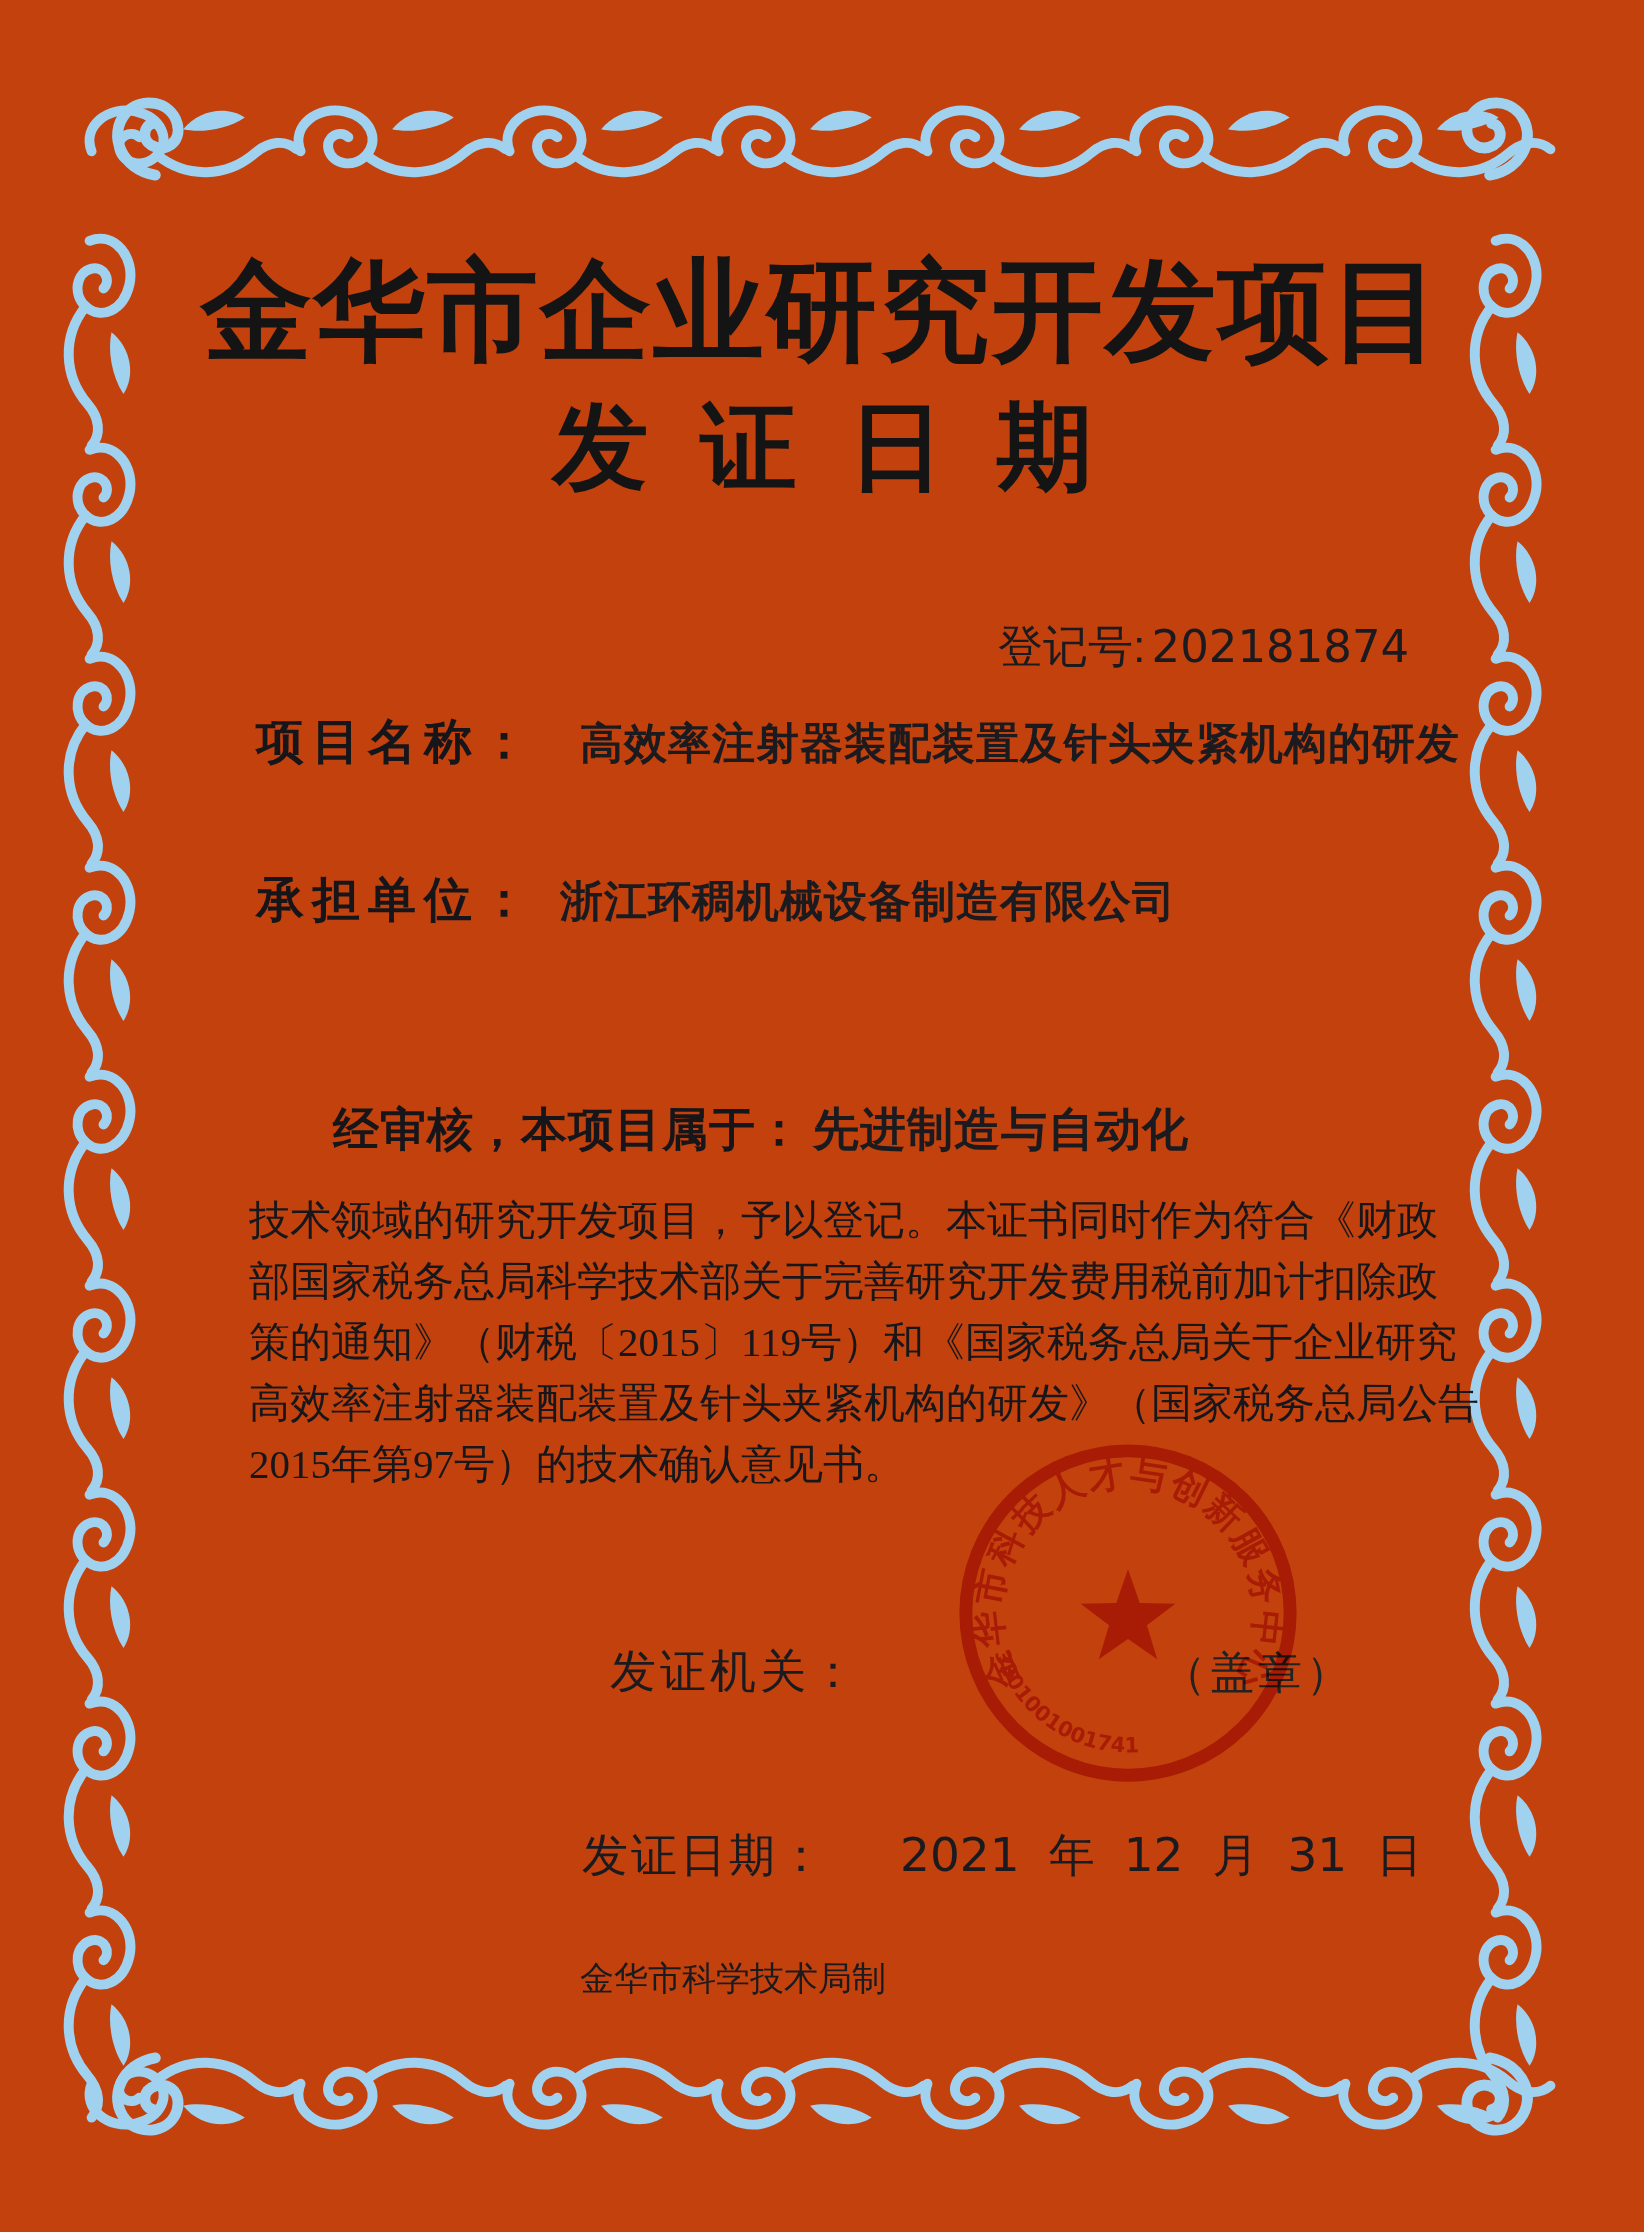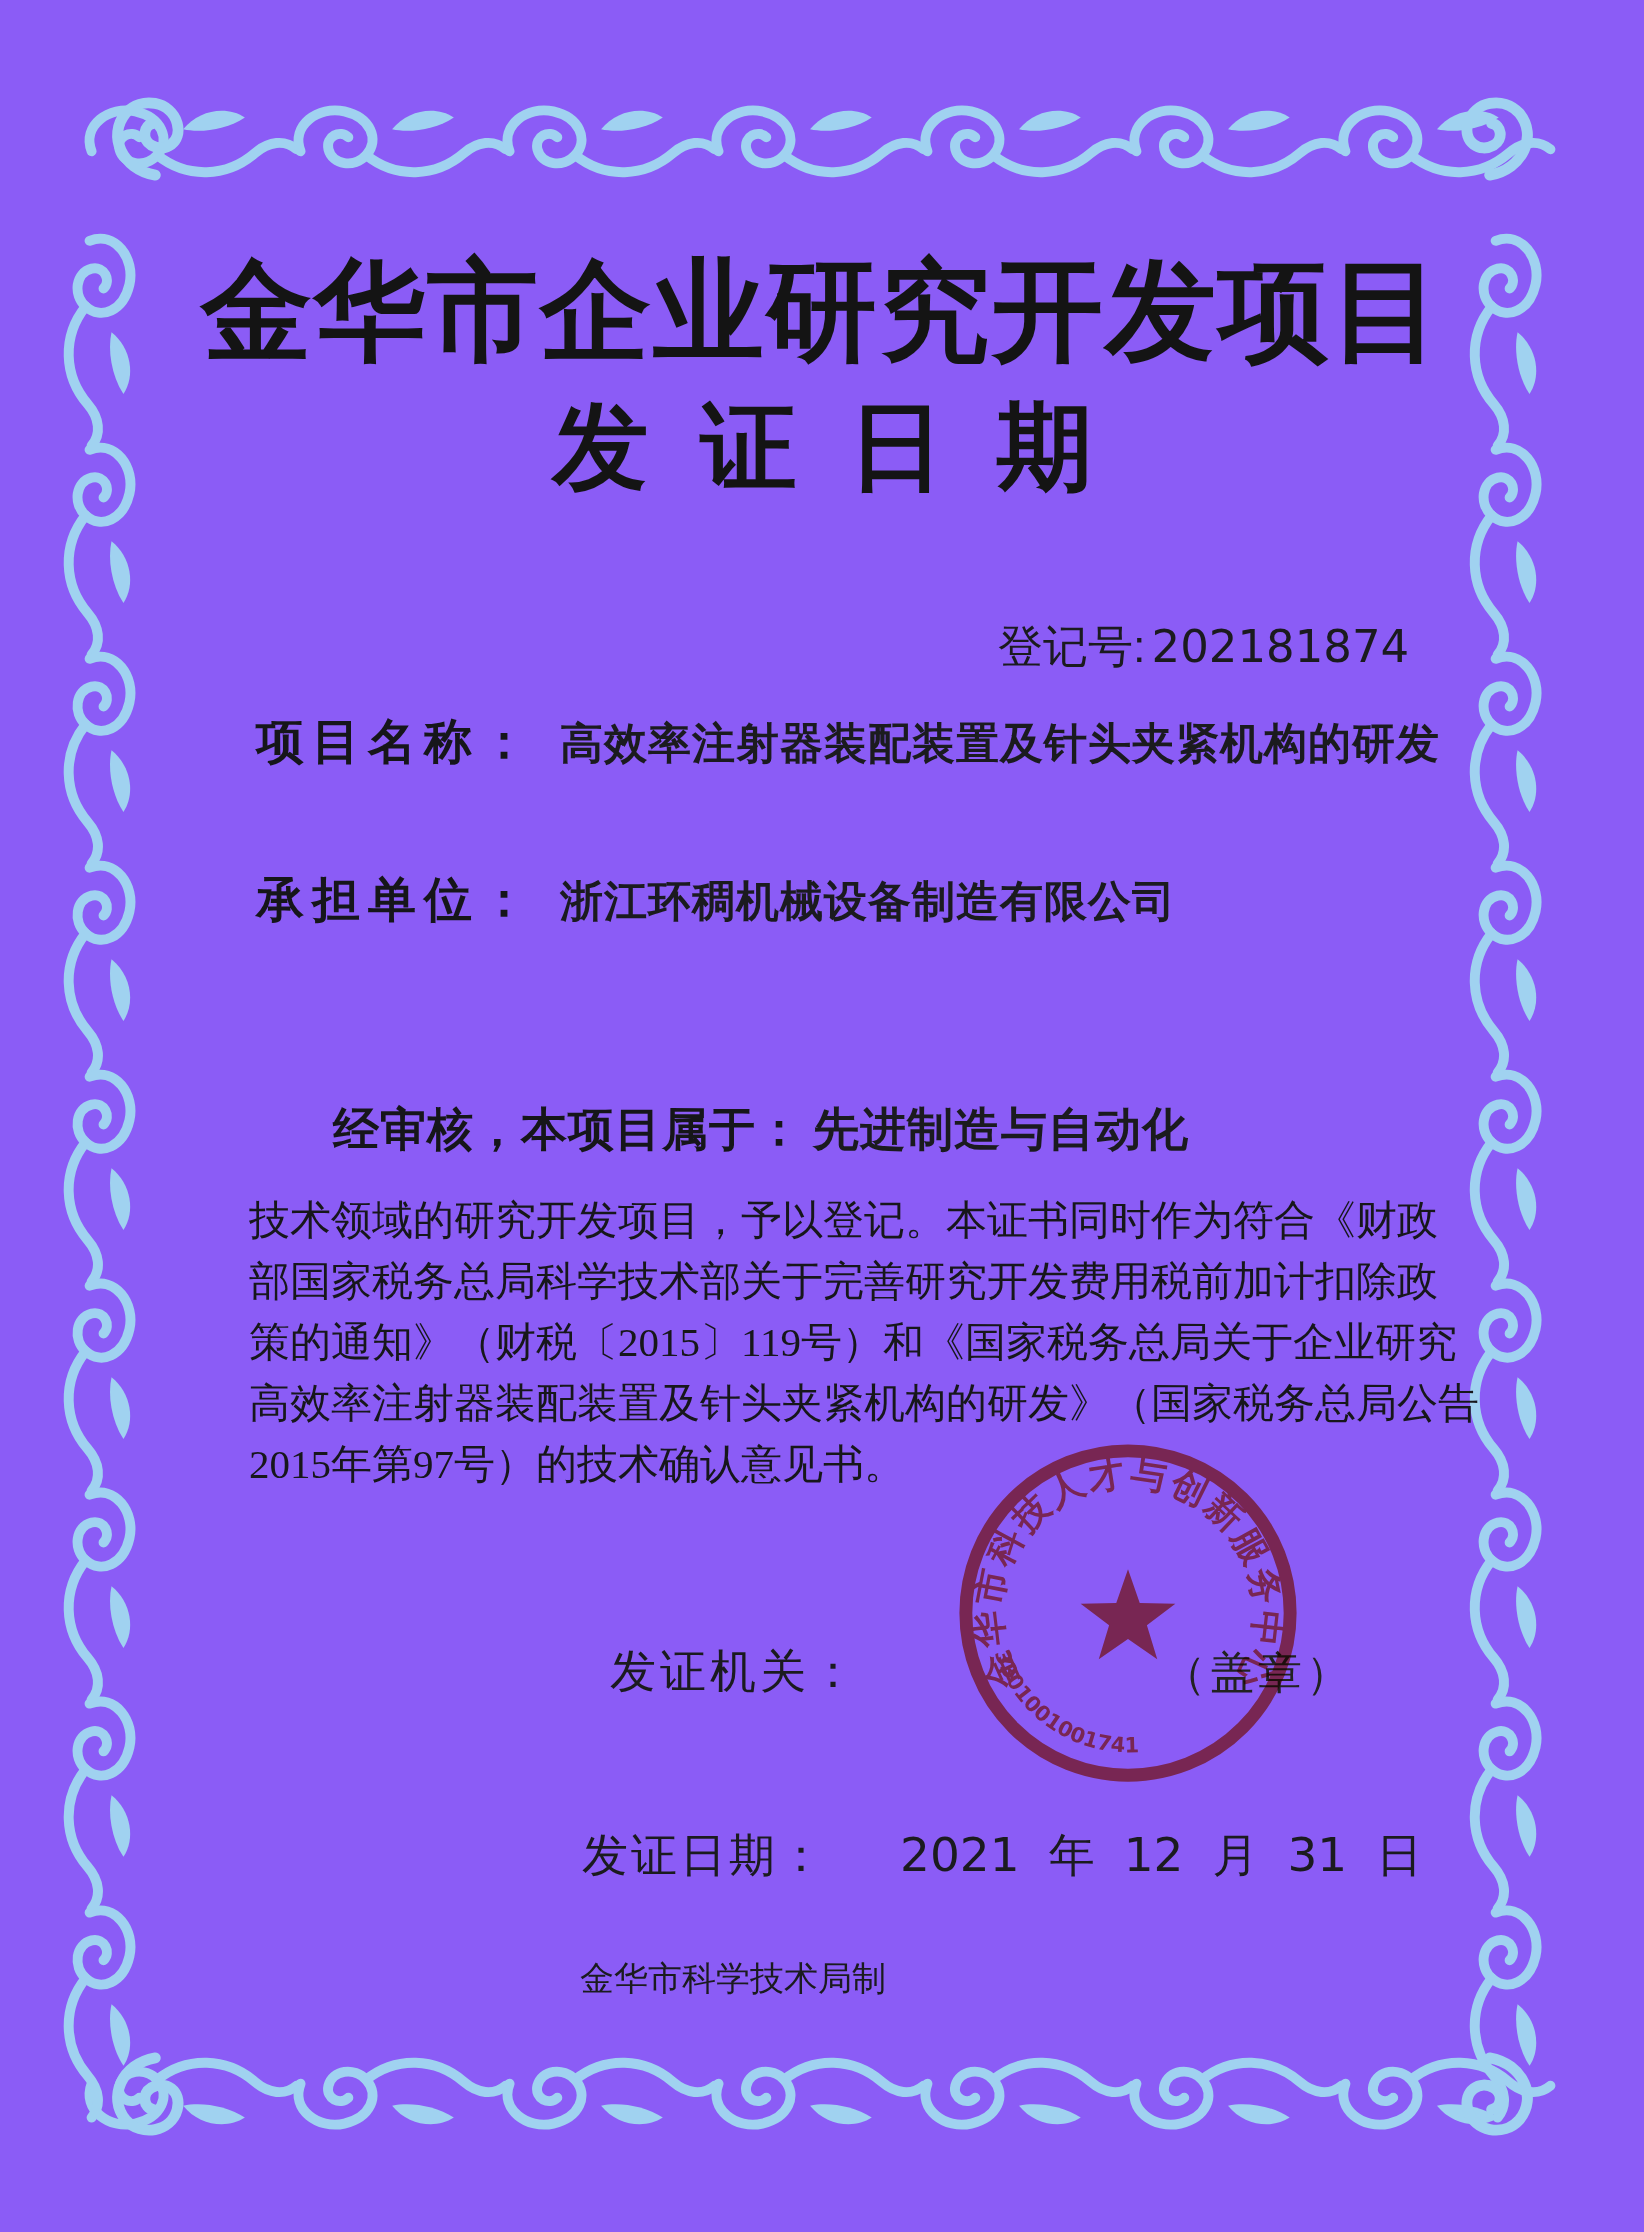--- a/index.html
+++ b/index.html
@@ -1,35 +1,35 @@
 <!DOCTYPE html>
 <html><head>
 <meta charset="utf-8">
 <style>
   html,body{margin:0;padding:0;background:#d8eaf6;}
   .page{
-    position:relative;width:1645px;height:2233px;background:#8b5cf6;
+    position:relative;width:1645px;height:2233px;background:#c2410c;
     overflow:hidden;color:#1b1b1f;
     font-family:"Liberation Sans",sans-serif;
   }
   .abs{position:absolute;z-index:1;}
   .border-svg{position:absolute;left:0;top:0;z-index:0;}
   
   .title{left:0;width:100%;text-align:center;
     font-family:"DejaVu Serif","Liberation Serif",serif;font-weight:700;color:#141414;}
   .t1{top:237px;font-size:111px;letter-spacing:2px;}
   .t2{top:384px;font-size:96px;letter-spacing:52px;padding-left:52px;box-sizing:border-box;}
   
   .regno{top:617px;left:998px;font-size:45px;display:flex;align-items:baseline;}
   .regno .num{font-family:"DejaVu Sans","Liberation Sans",sans-serif;margin-left:6px;}
   
   .frow{display:flex;align-items:baseline;white-space:nowrap;}
   .flabel{font-family:"Liberation Serif",serif;font-weight:700;font-size:48px;letter-spacing:8px;color:#16161a;}
   .fvalue{font-weight:700;font-size:43px;margin-left:24px;letter-spacing:1px;}
-  .row-project{top:710px;left:256px;}
+  .row-project{top:710px;left:256px;gap:20px;}
   .row-unit{top:868px;left:256px;}
   .row-review{top:1099px;left:333px;}
   .row-review .flabel{letter-spacing:1px;font-size:46px;}
   .row-review .fvalue{font-size:46px;margin-left:10px;}
   
   .body-par{top:1190px;left:249px;width:1184px;
     font-family:"Liberation Serif",serif;font-weight:500;font-size:41px;
     line-height:61px;color:#17171b;}
   .body-par p{margin:0;white-space:nowrap;}
   

